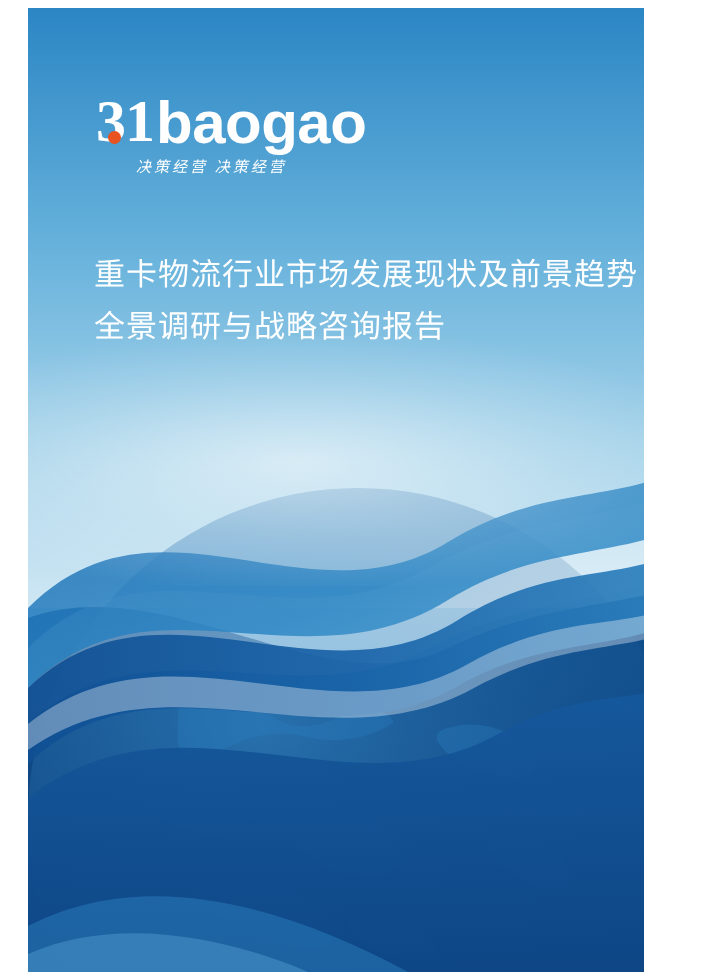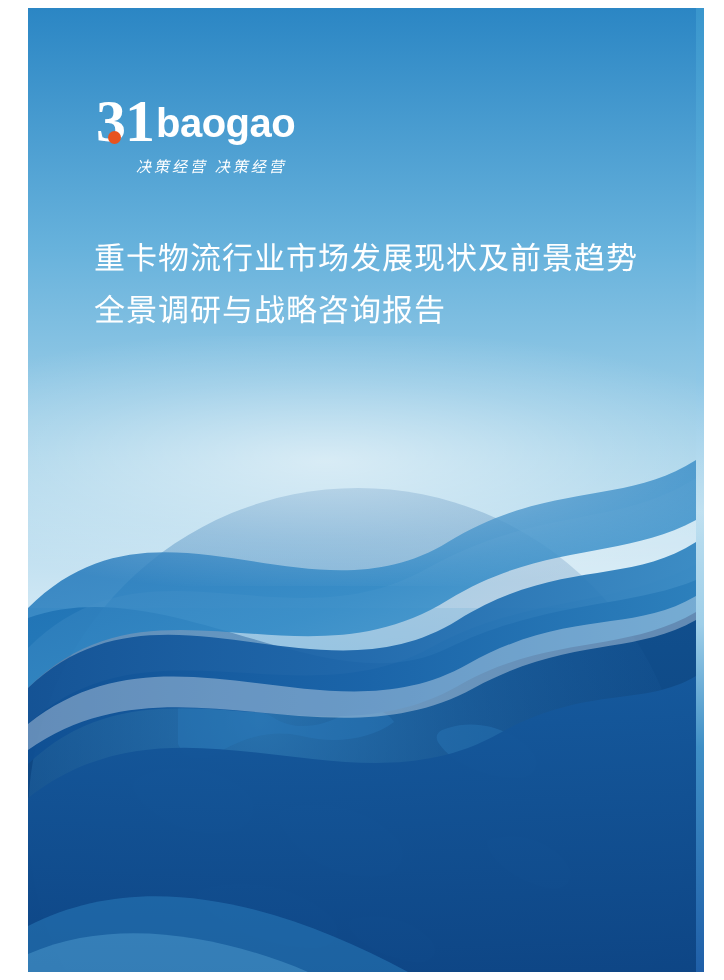--- a/index.html
+++ b/index.html
@@ -16,21 +16,21 @@
     width: 724px;
     height: 980px;
     overflow: hidden;
     background: #ffffff;
   }
   
   .cover {
     position: absolute;
     left: 28px;
     top: 8px;
-    width: 676px;
+    width: 616px;
     height: 964px;
     overflow: hidden;
     background: linear-gradient(175deg, #2f8fc9 0%, #57aad8 22%, #8ec7e6 42%, #bddff0 55%, #9fcfe9 66%, #3f8fc6 78%, #1f5fa8 100%);
   }
   
   .glow {
     position: absolute;
     left: -10%;
     top: 34%;
     width: 120%;
@@ -68,21 +68,21 @@
   }
   .logo-31 {
     font-family: "Liberation Serif", serif;
     font-size: 60px;
     line-height: 60px;
     font-weight: bold;
     color: #ffffff;
   }
   .logo-word {
     font-family: "Liberation Sans", sans-serif;
-    font-size: 40px;
+    font-size: 60px;
     line-height: 56px;
     font-weight: bold;
     color: #ffffff;
     letter-spacing: -0.5px;
     margin-left: 2px;
   }
   .logo-dot {
     position: absolute;
     left: 12px;
     top: 40px;
@@ -97,21 +97,21 @@
     font-size: 15px;
     color: #ffffff;
     font-family: "Liberation Serif", serif;
     font-style: italic;
     letter-spacing: 3px;
   }
   
   .title {
     position: absolute;
     left: 66px;
-    top: 225px;
+    top: 241px;
     width: 560px;
     font-size: 31px;
     line-height: 52px;
     color: #ffffff;
     font-family: "Liberation Sans", sans-serif;
     letter-spacing: 1px;
     font-weight: normal;
   }
 </style>
 </head>

